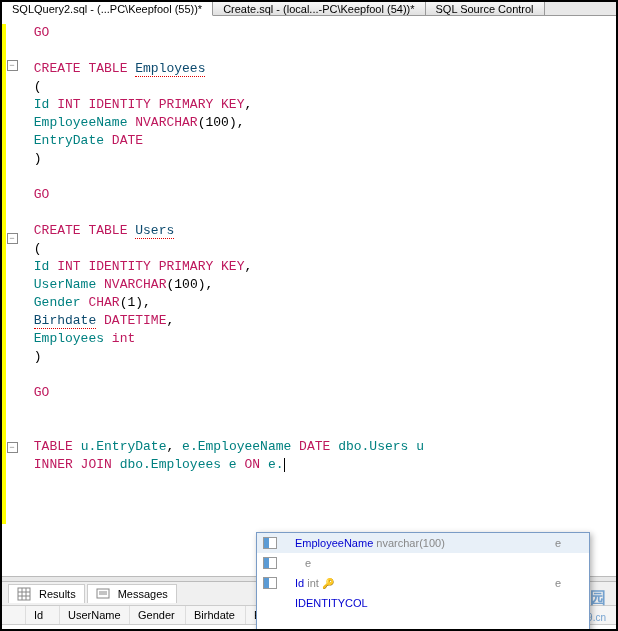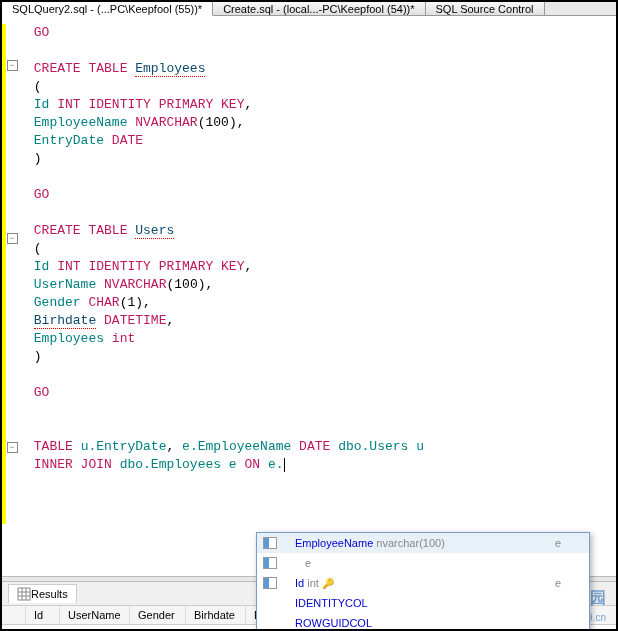--- a/index.html
+++ b/index.html
@@ -10,21 +10,21 @@
 .editor { background: #fff; height: 560px; overflow: auto; position: relative; display: flex; }
 .gutter { width: 20px; background: #fff; border-right: none; padding-top: 8px; }
 .fold { width: 11px; height: 11px; border: 1px solid #888; background: #fff; margin: 0 auto; font-size: 9px; text-align: center; line-height: 9px; color: #888; cursor: pointer; }
 .code { flex: 1; padding: 8px 4px; font-family: 'Courier New', monospace; font-size: 13px; line-height: 18px; white-space: pre; }
 .kw { color: #be185d; }
 .ident { color: #008080; }
 .ident-u { color: #0c4a6e; border-bottom: 1px dotted #d00; }
 .highlight-bar { position: absolute; left: 0; width: 4px; background: #ffff00; }
 .splitter { height: 6px; background: #e8e8e8; border-top: 1px solid #bbb; border-bottom: 1px solid #bbb; cursor: ns-resize; }
 .results-tabs { display: flex; background: #f0f0f0; height: 24px; align-items: center; padding-left: 6px; gap: 2px; border-bottom: 1px solid #ccc; }
-.rtab { display: flex; align-items: center; gap: 0; padding: 2px 8px; background: #fff; border: 1px solid #ccc; border-bottom: none; font-size: 11px; cursor: pointer; }
+.rtab { display: flex; align-items: center; gap: 8px; padding: 2px 8px; background: #fff; border: 1px solid #ccc; border-bottom: none; font-size: 11px; cursor: pointer; }
 .ricon { width: 14px; height: 14px; display: inline-block; }
 .grid { background: #fff; height: 36px; overflow: hidden; }
 .grid-header { display: flex; background: #f5f5f5; border-bottom: 1px solid #ccc; }
 .gh { padding: 3px 8px; border-right: 1px solid #ddd; font-size: 11px; }
 .autocomplete { position: absolute; left: 254px; top: 530px; width: 334px; background: #fff; border: 1px solid #7a9cc6; box-shadow: 2px 2px 6px rgba(0,0,0,0.3); z-index: 100; font-size: 11px; }
 .ac-item { display: flex; align-items: center; padding: 2px 4px; height: 20px; cursor: pointer; gap: 12px; }
 .ac-item.sel { background: #e8f0f8; }
 .ac-icon { width: 18px; height: 16px; margin-right: 4px; display: flex; align-items: center; justify-content: center; }
 .ac-tbl-ico { width: 14px; height: 12px; border: 1px solid #999; background: linear-gradient(to right, #5b9bd5 0%, #5b9bd5 40%, #fff 40%); }
 .ac-label { flex: 1; color: #0000d0; }
@@ -94,20 +94,28 @@
   <div class="rtab">
     <span class="ricon"><svg viewBox="0 0 14 14">
           <rect x="1" y="1" width="12" height="12" fill="#fff" stroke="#888"></rect>
           <line x1="1" y1="5" x2="13" y2="5" stroke="#888"></line>
           <line x1="1" y1="9" x2="13" y2="9" stroke="#888"></line>
           <line x1="5" y1="1" x2="5" y2="13" stroke="#888"></line>
           <line x1="9" y1="1" x2="9" y2="13" stroke="#888"></line>
         </svg></span>
     <span>Results</span>
   </div>
+  <div class="rtab">
+    <span class="ricon"><svg viewBox="0 0 14 14">
+          <rect x="1" y="2" width="12" height="9" fill="#fff" stroke="#888"></rect>
+          <line x1="3" y1="5" x2="11" y2="5" stroke="#888"></line>
+          <line x1="3" y1="7" x2="11" y2="7" stroke="#888"></line>
+        </svg></span>
+    <span>Messages</span>
+  </div>
 </div>
 
 <div class="grid">
   <div class="grid-header">
     <div class="gh" style="width:24px"></div>
     <div class="gh" style="width:34px">Id</div>
     <div class="gh" style="width:70px">UserName</div>
     <div class="gh" style="width:56px">Gender</div>
     <div class="gh" style="width:60px">Birhdate</div>
     <div class="gh" style="width:60px">Employ</div>
@@ -136,20 +144,19 @@
     <span class="ac-label"><span>Id</span> <span class="ac-type">int</span> <span class="ac-key">🔑</span></span>
     <span class="ac-alias">e</span>
   </div>
   <div class="ac-item">
     <span class="ac-icon"></span>
     <span class="ac-label">IDENTITYCOL</span>
     <span class="ac-alias"></span>
   </div>
   <div class="ac-item">
     <span class="ac-icon"></span>
-    <span class="ac-label">ROWGUIDCOL</span>
     <span class="ac-alias"></span>
   </div>
 
 </div>
 
 <div class="watermark">河东软件园</div>
 <div class="watermark-sub">www.pc0359.cn</div>
 
 </body></html>

